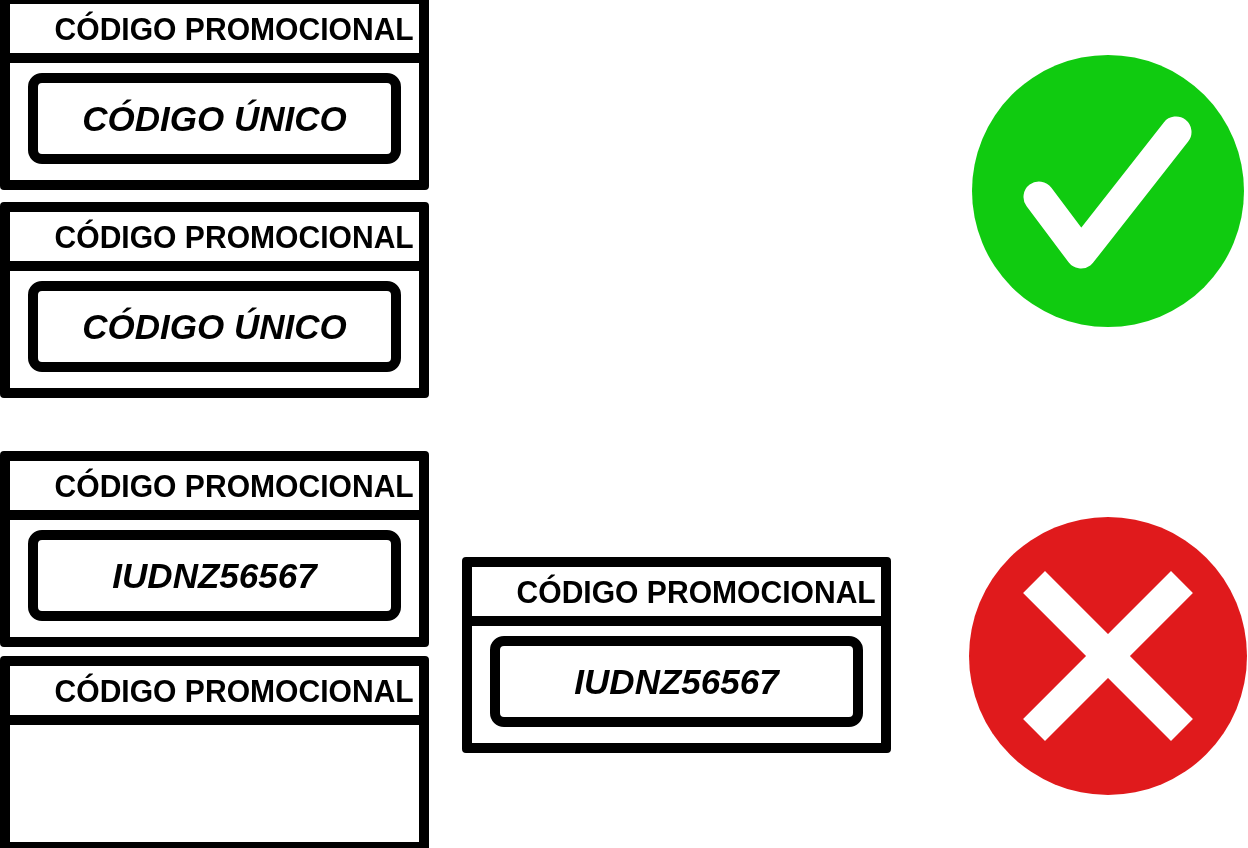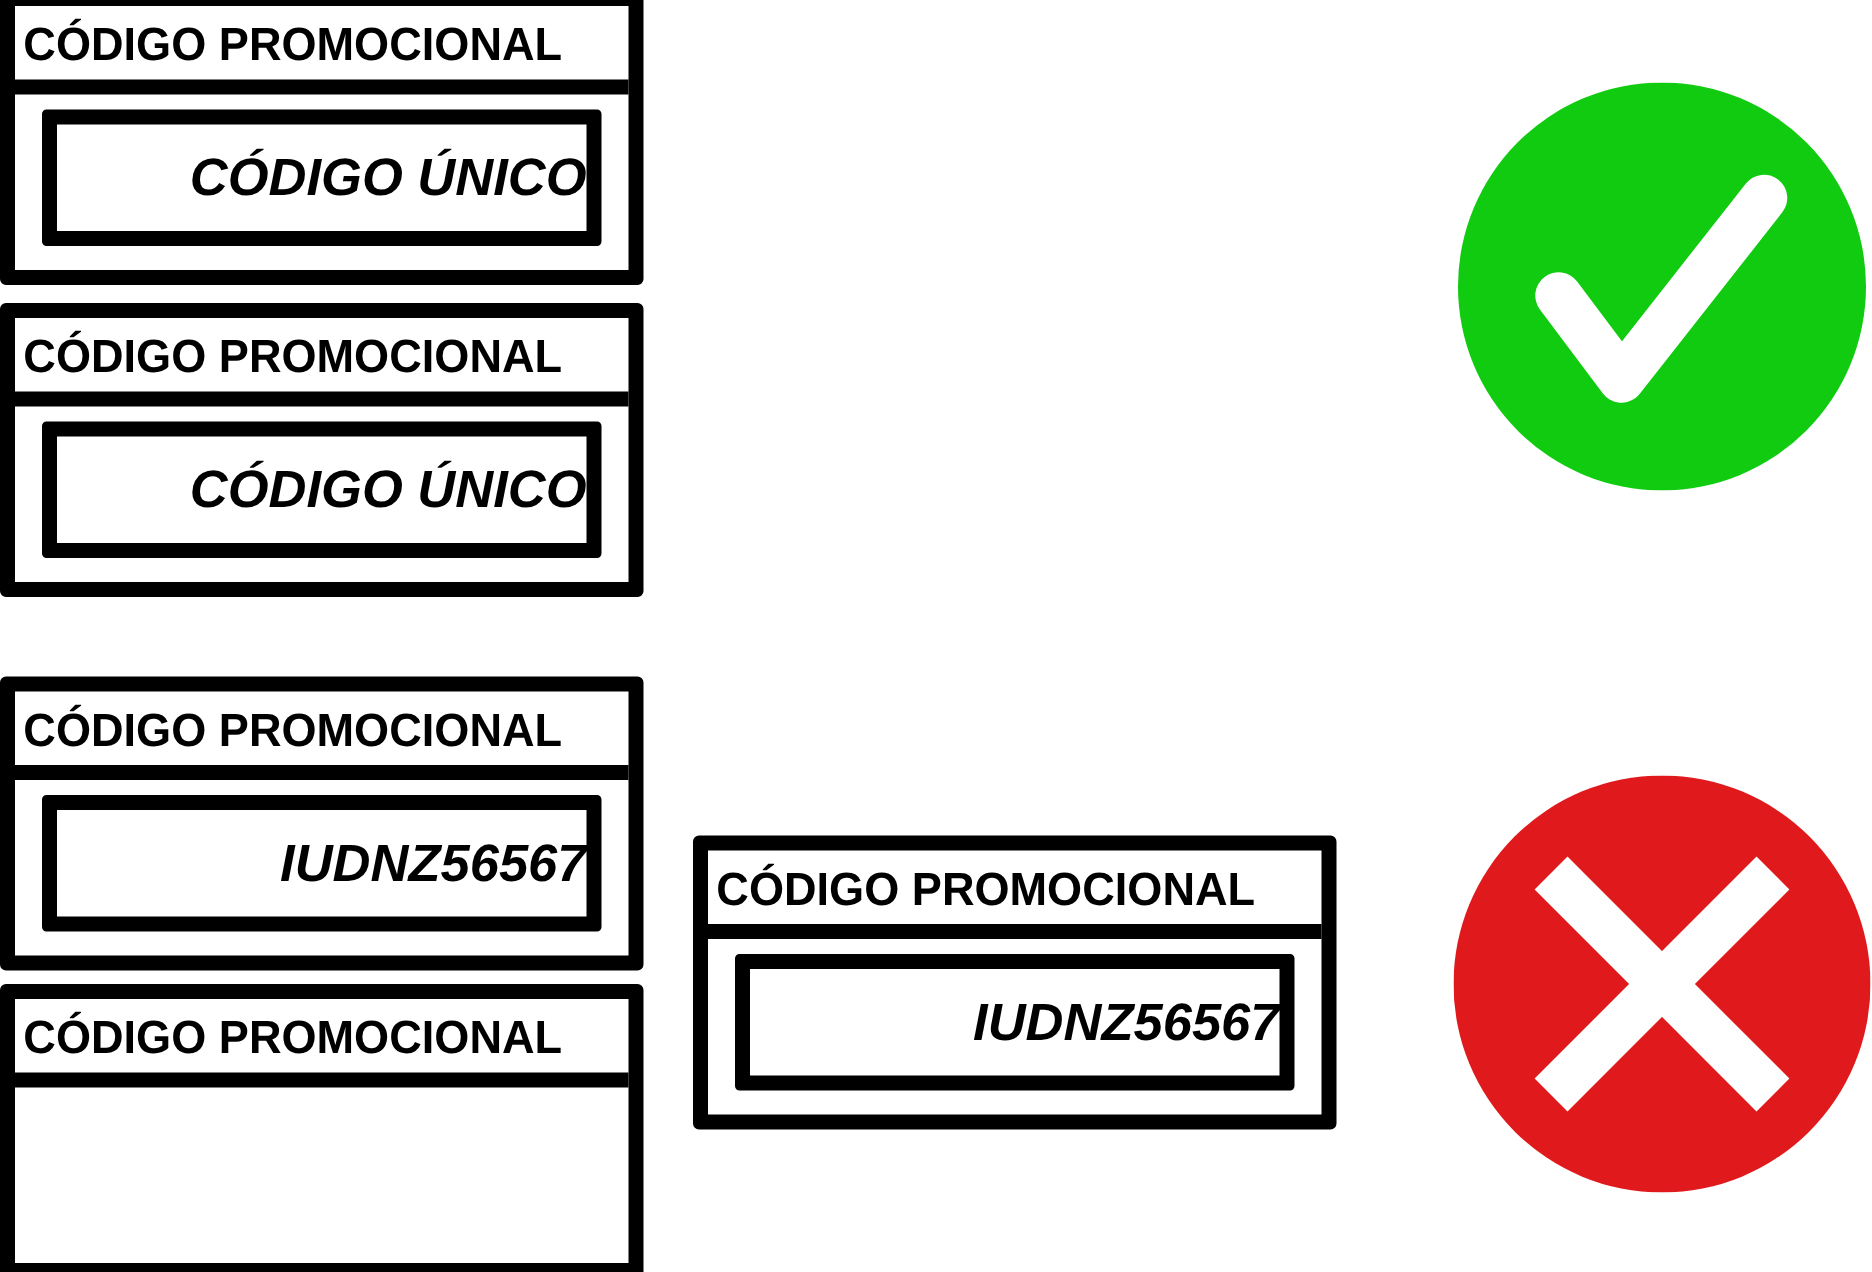--- a/index.html
+++ b/index.html
@@ -25,21 +25,21 @@
     }
     .card-header {
       position: absolute;
       left: 0;
       right: 0;
       top: 0;
       height: 49px;
       border-bottom: 10px solid #000;
       display: flex;
       align-items: center;
-      justify-content: flex-start;
+      justify-content: flex-end;
       overflow: hidden;
     }
     .card-header span {
       font-family: "Liberation Sans", sans-serif;
       font-weight: bold;
       font-size: 31px;
       color: #000;
       letter-spacing: 0px;
       white-space: nowrap;
       display: inline-block;
@@ -48,24 +48,24 @@
       margin-top: 2px;
     }
     .code-box {
       position: absolute;
       left: 18px;
       right: 18px;
       top: 69px;
       height: 91px;
       box-sizing: border-box;
       border: 10px solid #000;
-      border-radius: 3px;
+      border-radius: 14px;
       display: flex;
       align-items: center;
-      justify-content: flex-end;
+      justify-content: center;
     }
     .code-box span {
       font-family: "Liberation Sans", sans-serif;
       font-weight: bold;
       font-style: italic;
       font-size: 35px;
       color: #000;
       white-space: nowrap;
       line-height: 1;
     }

